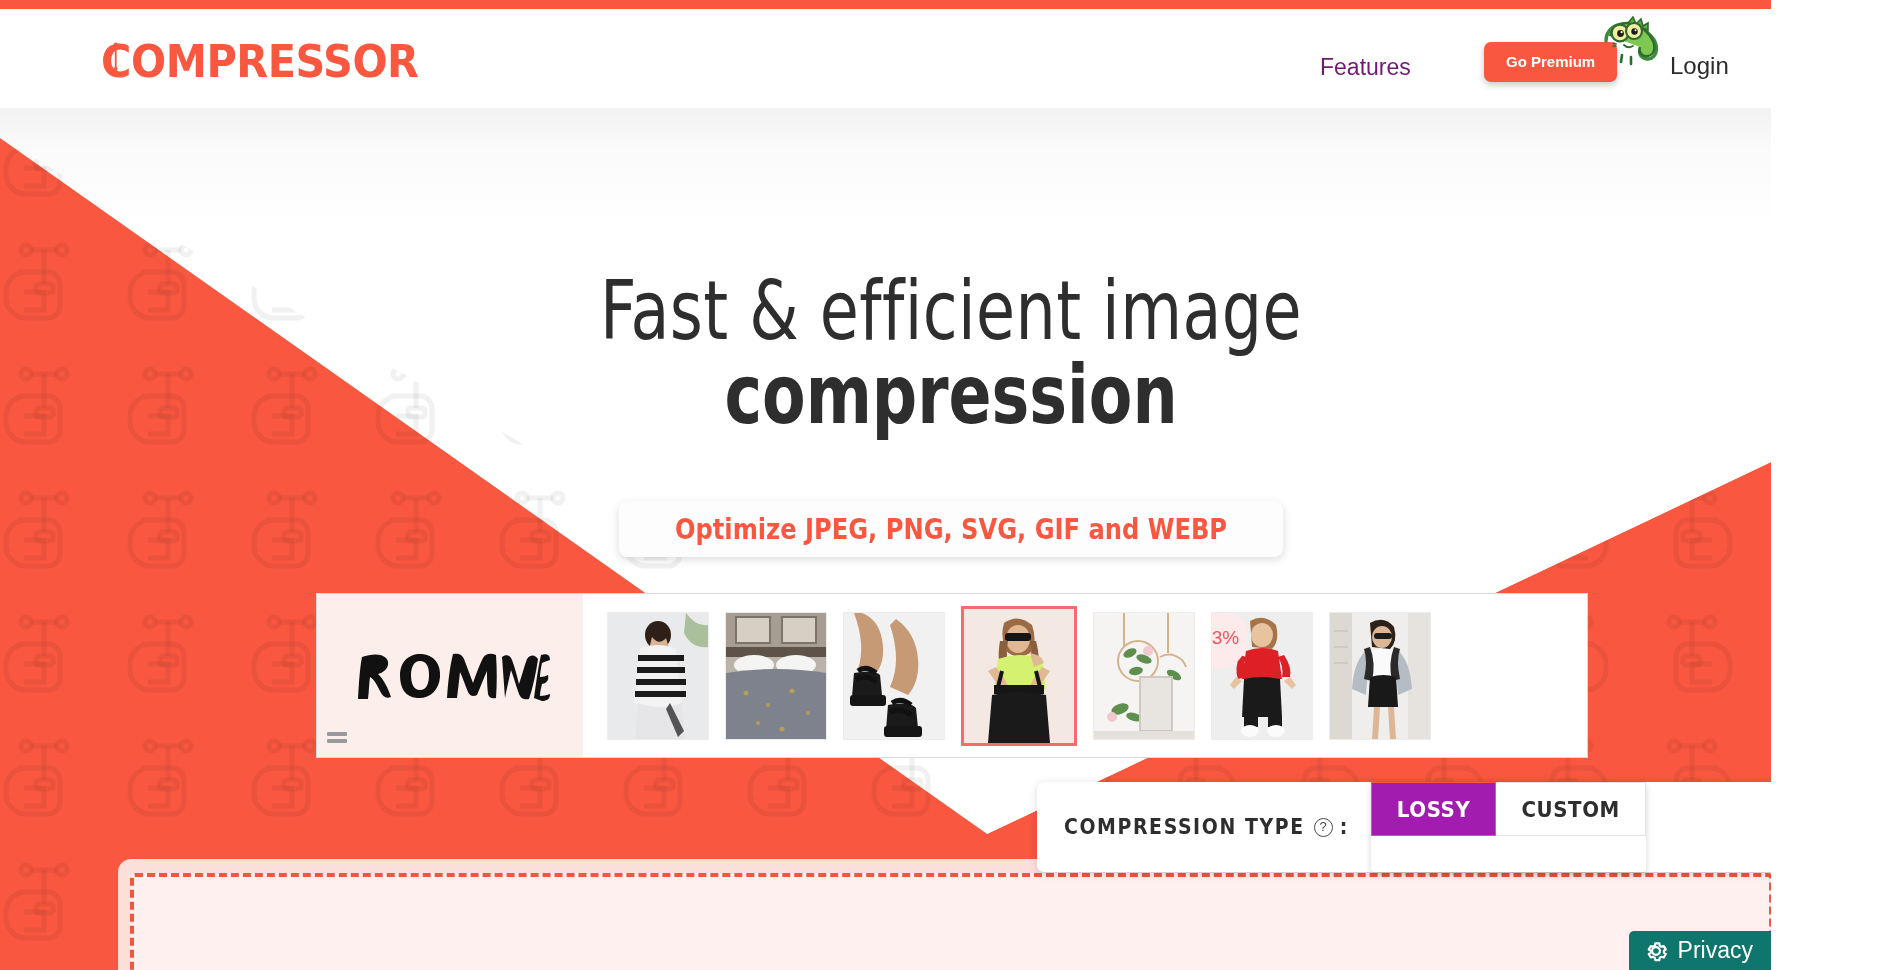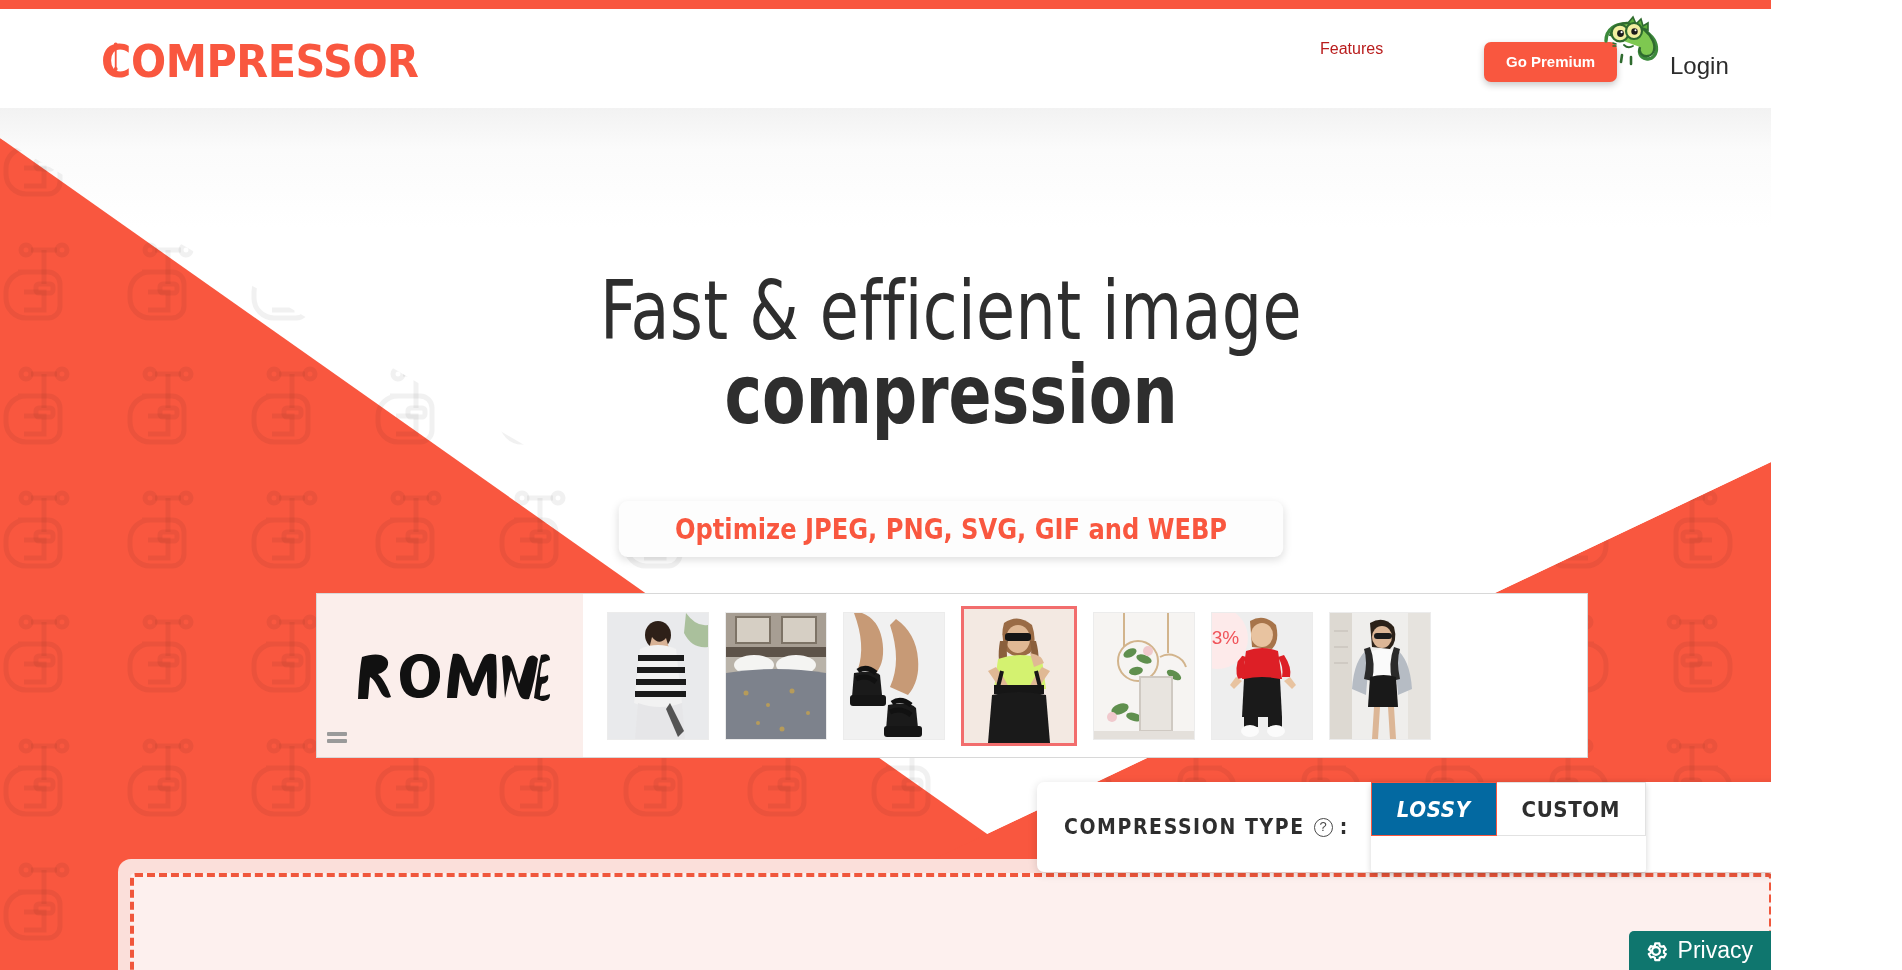--- a/index.html
+++ b/index.html
@@ -31,22 +31,22 @@
     color:#f9573f; white-space:nowrap;
     transform:scaleX(0.92); transform-origin:left center;
   }
   .logo .clampC { position:relative; display:inline-block; }
   .clamp-screw {
     position:absolute; left:50%; top:-13px; transform:translateX(-50%);
     width:5px; height:70px; background:transparent; pointer-events:none;
   }
 
   .nav-features {
-    position:absolute; left:1320px; top:31px;
-    font-size:16px; color:#b91c1c; cursor:pointer;
+    position:absolute; left:1320px; top:45px;
+    font-size:23px; color:#701a75; cursor:pointer;
   }
   .nav-login {
     position:absolute; left:1670px; top:43px;
     font-size:24px; color:#2c2c2c; cursor:pointer;
   }
   .btn-premium {
     position:absolute; left:1484px; top:33px;
     padding:11px 22px 12px;
     background:#f9573f; color:#fff;
     font-size:15px; font-weight:bold;
@@ -171,21 +171,21 @@
   }
   .seg button {
     height:54px; padding:0 25px;
     font-family:"DejaVu Sans Condensed","Liberation Sans Narrow","Liberation Sans", sans-serif;
     font-weight:bold; font-size:22px; letter-spacing:0.6px;
     background:#ffffff; color:#2e2e2e;
     border:1px solid #e2e2e2; border-left:none;
     cursor:pointer; white-space:nowrap;
   }
   .seg button:first-child { border-left:1px solid #e2e2e2; }
-  .seg button.active { background:#0369a1; color:#fff; border-color:#f9573f;font-style:italic; }
+  .seg button.active { background:#a21caf; color:#fff; border-color:#f9573f; }
 
   
   .dropzone-outer {
     position:absolute; left:118px; top:859px;
     width:1667px; height:200px;
     background:#fbdfda;
     border-radius:13px;
     z-index:18;
   }
   .dropzone-inner {

